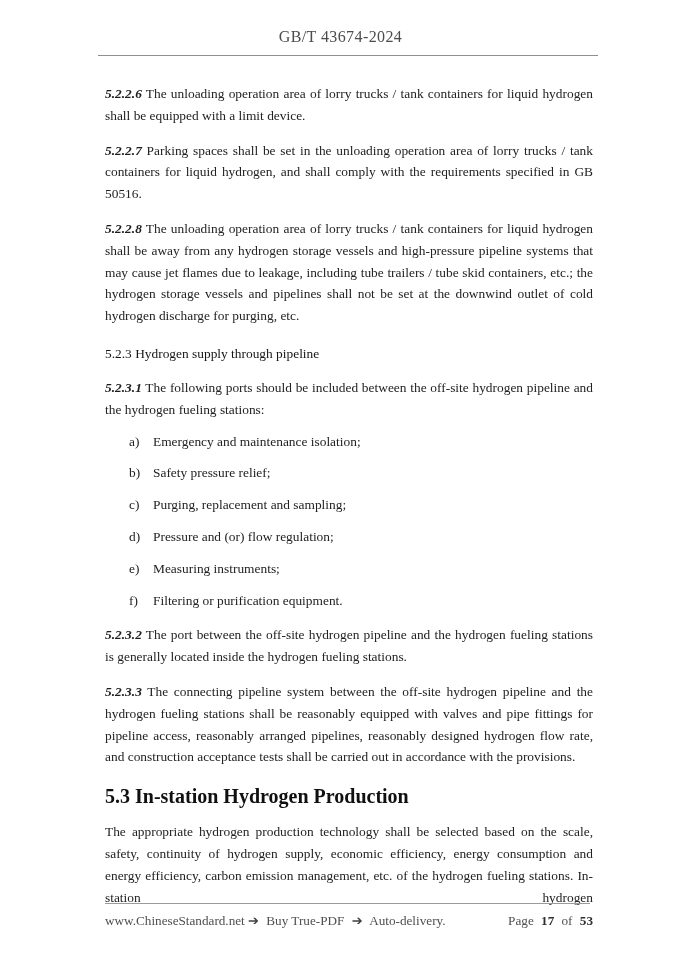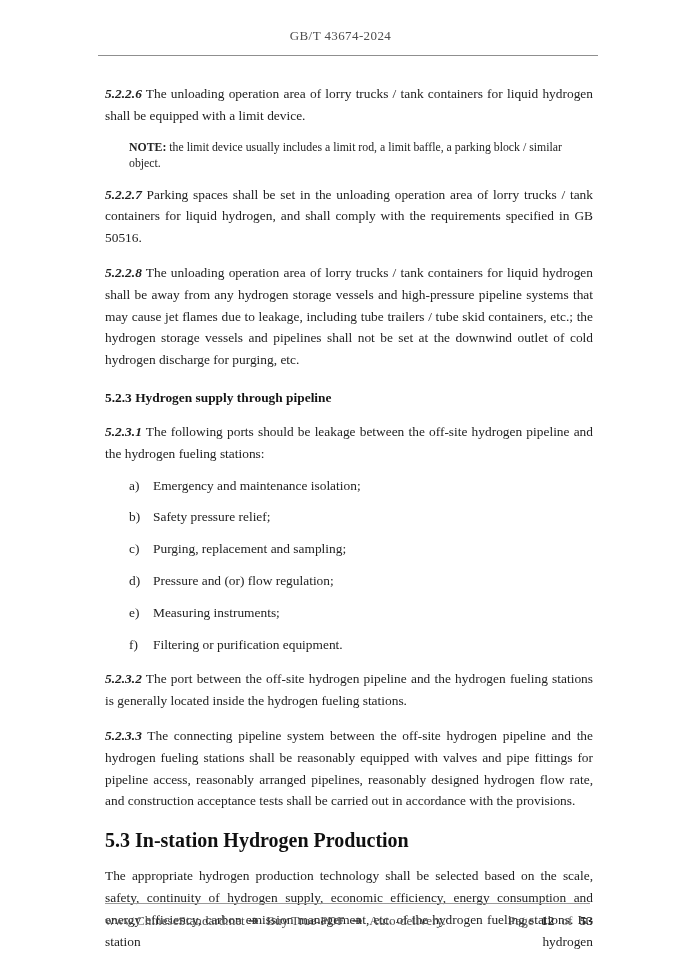--- a/index.html
+++ b/index.html
@@ -9,21 +9,21 @@
     font-family:"Liberation Serif","DejaVu Serif",serif;
     color:#222222;
     position:relative;
     overflow:hidden;
   }
   .page{position:absolute;inset:0;}
   
   .header{
     position:absolute;top:28px;left:0;right:12px;
     text-align:center;
-    font-size:13px;color:#4c4c4c;letter-spacing:0.4px;
+    font-size:16px;color:#4c4c4c;letter-spacing:0.4px;
   }
   .header-rule{
     position:absolute;top:55px;left:98px;right:95px;
     border-top:1.4px solid #8f8f8f;
   }
   
   .content{
     position:absolute;top:70px;left:105px;right:100px;
   }
   .para{
@@ -33,21 +33,21 @@
   }
   .para b.num{font-weight:bold;color:#1d1d1d;font-style:italic;}
   .note{
     margin:12px 0 0 24px;
     font-size:11.8px;line-height:16px;
     color:#242424;
   }
   .h3{
     margin:16px 0 0 0;
     font-size:13.4px;line-height:21px;
-    font-weight:bold;color:#151515;
+    font-weight:normal;color:#151515;
   }
   .h2{
     margin:17px 0 2px 0;
     font-size:20px;line-height:23px;
     font-weight:bold;color:#101010;
   }
   .list{margin:5px 0 0 0;}
   .list-item{
     display:flex;
     margin:10px 0 0 24px;
@@ -77,25 +77,24 @@
 </head>
 <body>
 
 <div class="page">
 
   <div class="header">GB/T 43674-2024</div>
   <div class="header-rule"></div>
 
   <div class="content" id="content">
       <p class="para"><b class="num">5.2.2.6</b><span> The unloading operation area of lorry trucks / tank containers for liquid hydrogen shall be equipped with a limit device.</span></p>
-      <p class="note"><b>NOTE:</b><span> the limit device usually includes a limit rod, a limit baffle, a parking block / similar object.</span></p>
       <p class="para"><b class="num">5.2.2.7</b><span> Parking spaces shall be set in the unloading operation area of lorry trucks / tank containers for liquid hydrogen, and shall comply with the requirements specified in GB 50516.</span></p>
       <p class="para"><b class="num">5.2.2.8</b><span> The unloading operation area of lorry trucks / tank containers for liquid hydrogen shall be away from any hydrogen storage vessels and high-pressure pipeline systems that may cause jet flames due to leakage, including tube trailers / tube skid containers, etc.; the hydrogen storage vessels and pipelines shall not be set at the downwind outlet of cold hydrogen discharge for purging, etc.</span></p>
       <p class="h3">5.2.3 Hydrogen supply through pipeline</p>
-      <p class="para"><b class="num">5.2.3.1</b><span> The following ports should be leakage between the off-site hydrogen pipeline and the hydrogen fueling stations:</span></p>
+      <p class="para"><b class="num">5.2.3.1</b><span> The following ports should be included between the off-site hydrogen pipeline and the hydrogen fueling stations:</span></p>
       <div class="list">
         <div class="list-item">
           <span class="marker">a)</span>
           <span class="li-text">Emergency and maintenance isolation;</span>
         </div>
         <div class="list-item">
           <span class="marker">b)</span>
           <span class="li-text">Safety pressure relief;</span>
         </div>
         <div class="list-item">
@@ -125,19 +124,19 @@
   <div class="footer">
     <div class="left">
       <a class="site">www.ChineseStandard.net</a>
       <span class="arrow">➔</span>
       <span>Buy True-PDF</span>
       <span class="arrow">➔</span>
       <span>Auto-delivery.</span>
     </div>
     <div class="right">
       <span>Page</span>
-      <span class="pg-num">12</span>
+      <span class="pg-num">17</span>
       <span>of</span>
       <span class="pg-num">53</span>
     </div>
   </div>
 
 </div>
 
 </body></html>

